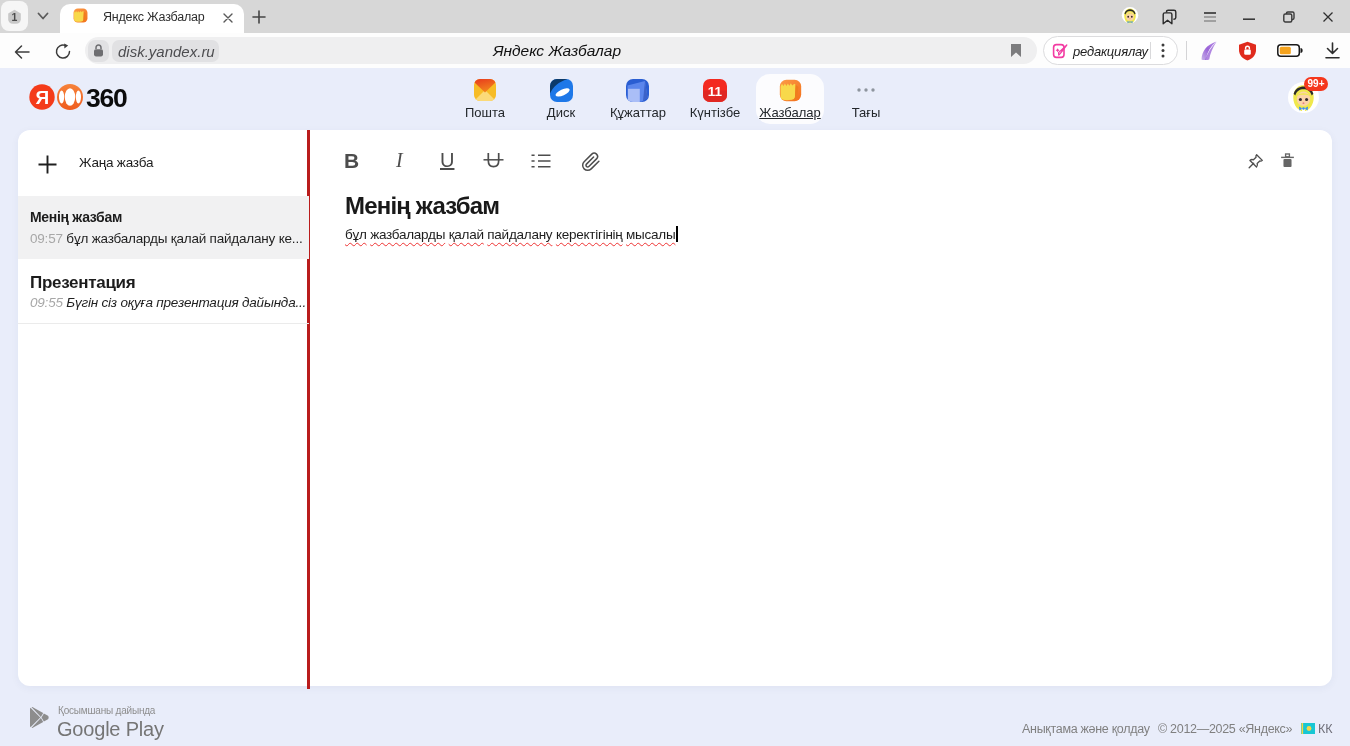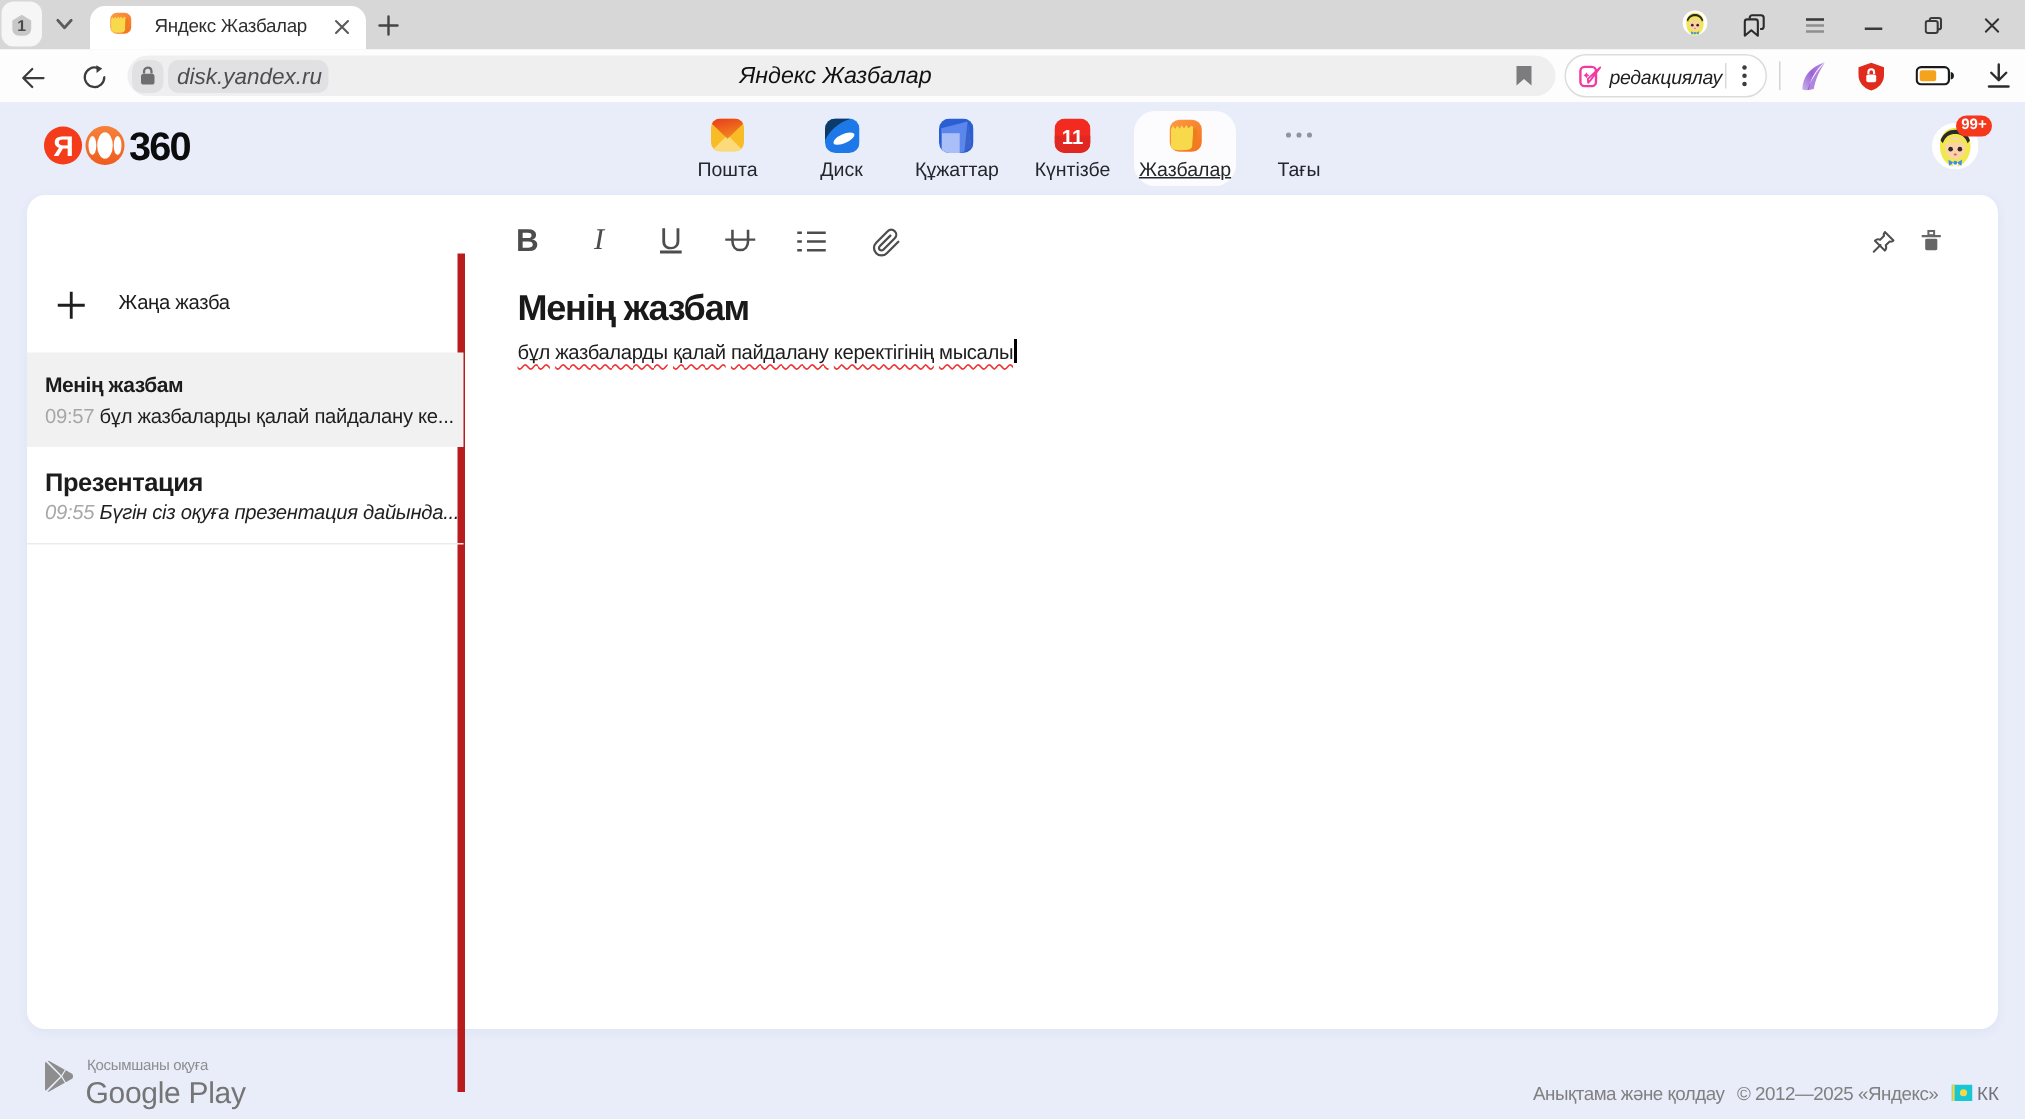--- a/index.html
+++ b/index.html
@@ -2,21 +2,21 @@
 <html><head>
 <meta charset="utf-8">
 <style>
   * { margin:0; padding:0; box-sizing:border-box; }
   html,body { width:1350px; height:746px; overflow:hidden; font-family:"Liberation Sans",sans-serif; }
   .abs { position:absolute; }
   #titlebar { position:absolute; left:0; top:0; width:1350px; height:33px; background:#d7d7d7; }
   #toolbar { position:absolute; left:0; top:33px; width:1350px; height:35px; background:#fdfdfd;font-style:italic; }
   #page { position:absolute; left:0; top:68px; width:1350px; height:678px; background:#e9edfa; }
   #card { position:absolute; left:18px; top:62px; width:1314px; height:556px; background:#fff; border-radius:12px; box-shadow:0 2px 8px rgba(40,50,100,0.05); }
-  #aside { position:absolute; left:0; top:0; width:292px; height:559px; border-right:5px solid #b91c1c;margin-top:39px; }
+  #aside { position:absolute; left:0; top:0; width:292px; height:559px; border-right:3px solid #b91c1c; }
   #main { position:absolute; left:292px; top:0; width:1021px; height:556px; }
   .navlbl { font-size:13px; color:#23272b; }
   .tt { font-size:12.5px; letter-spacing:-0.2px; color:#2e2e2e; }
   .sp { text-decoration: underline; text-decoration-style: wavy; text-decoration-color: #e33; text-decoration-thickness: 1px; text-underline-offset: 3px; text-decoration-skip-ink: none; }
 </style>
 </head>
 <body>
 <div id="titlebar">
 
   <div class="abs" style="left:1px;top:1px;width:27px;height:30px;background:#f6f6f6;border-radius:8px;"></div>
@@ -296,21 +296,21 @@
       <div class="abs" style="left:35px;top:96px;font-size:13.5px;letter-spacing:-0.25px;color:#1d1d1d;"><span class="sp">бұл</span> <span class="sp">жазбаларды</span> <span class="sp">қалай</span> <span class="sp">пайдалану</span> <span class="sp">керектігінің</span> <span class="sp">мысалы</span><span style="display:inline-block;width:1.5px;height:16px;background:#000;vertical-align:-3px;margin-left:1px;"></span></div>
     </div>
   </div>
   <div id="footer">
     <svg class="abs" style="left:30px;top:639px;" width="19" height="21" viewBox="0 0 19 21">
       <path d="M0.5 0.8 L10.3 10.5 L0.5 20.2 C0.2 19.9 0 19.4 0 18.8 V2.2 C0 1.6 0.2 1.1 0.5 0.8 Z" fill="#8d8d8d"></path>
       <path d="M1.6 0.2 C1.9 0.05 2.4 0.1 2.8 0.3 L13.2 6.1 L10.9 9.9 Z" fill="#8d8d8d"></path>
       <path d="M1.6 20.8 C1.9 20.95 2.4 20.9 2.8 20.7 L13.2 14.9 L10.9 11.1 Z" fill="#8d8d8d"></path>
       <path d="M13.9 6.5 L18 8.8 C18.9 9.3 18.9 11.7 18 12.2 L13.9 14.5 L11.5 10.5 Z" fill="#8d8d8d"></path>
     </svg>
-    <div class="abs" style="left:58px;top:637px;font-size:10px;letter-spacing:-0.2px;color:#8e8e8e;">Қосымшаны оқуға</div>
+    <div class="abs" style="left:58px;top:637px;font-size:10px;letter-spacing:-0.2px;color:#8e8e8e;">Қосымшаны дайында</div>
     <div class="abs" style="left:57px;top:650px;font-size:20px;letter-spacing:-0.2px;color:#757575;">Google Play</div>
     <div class="abs" style="left:1022px;top:654px;font-size:12.5px;letter-spacing:-0.3px;color:#808080;">Анықтама және қолдау</div>
     <div class="abs" style="left:1158px;top:654px;font-size:12.5px;letter-spacing:-0.3px;color:#808080;">© 2012—2025 «Яндекс»</div>
     <svg class="abs" style="left:1301px;top:655px;" width="14" height="11" viewBox="0 0 14 11">
       <rect width="14" height="11" fill="#18c7d4"></rect>
       <rect x="0.5" width="1.6" height="11" fill="#f8d648"></rect>
       <circle cx="8" cy="5.5" r="2.4" fill="#f8d648"></circle>
     </svg>
     <div class="abs" style="left:1318px;top:654px;font-size:12.5px;color:#70707a;">КК</div>
   </div>

